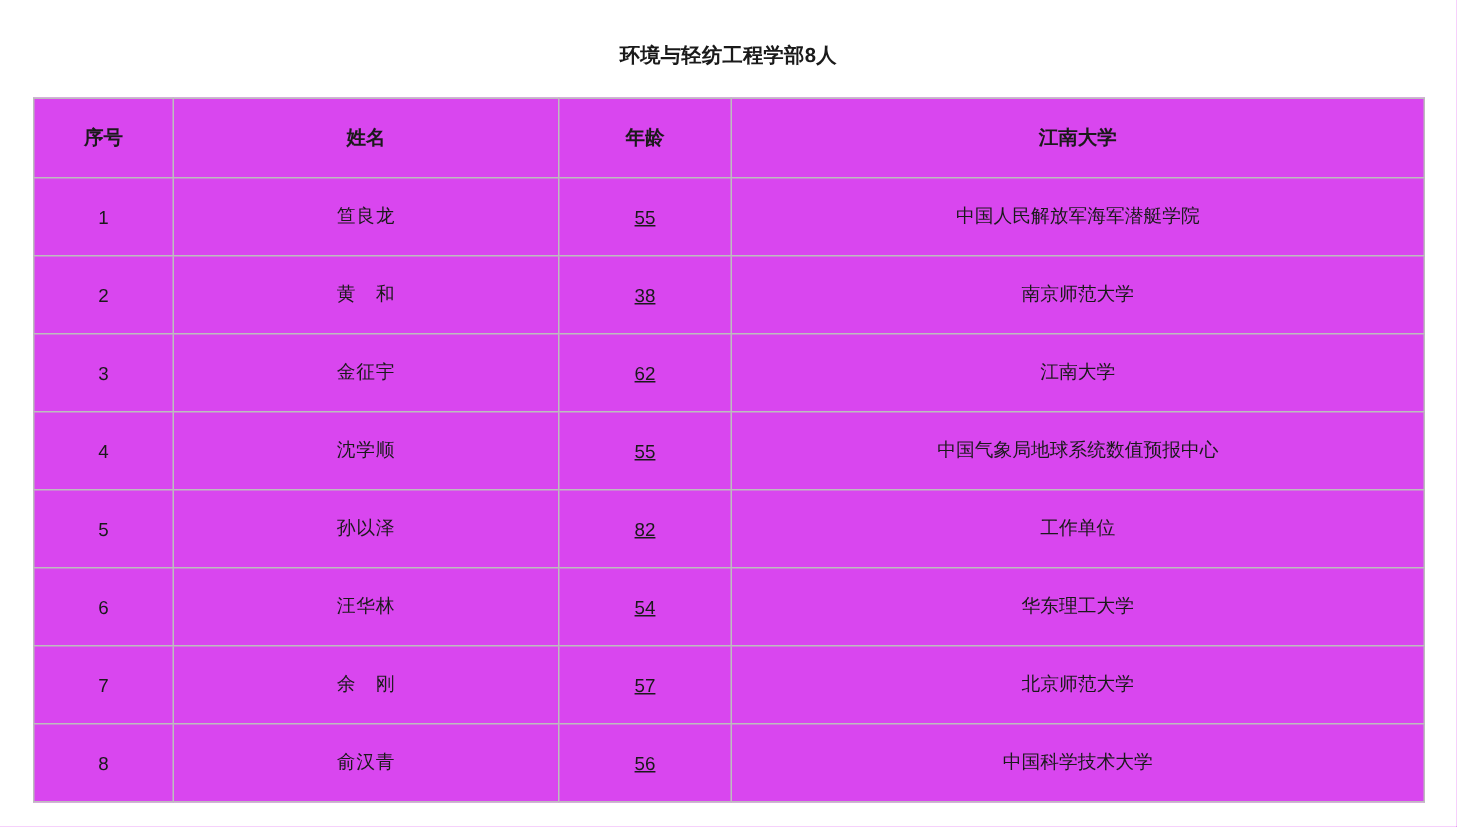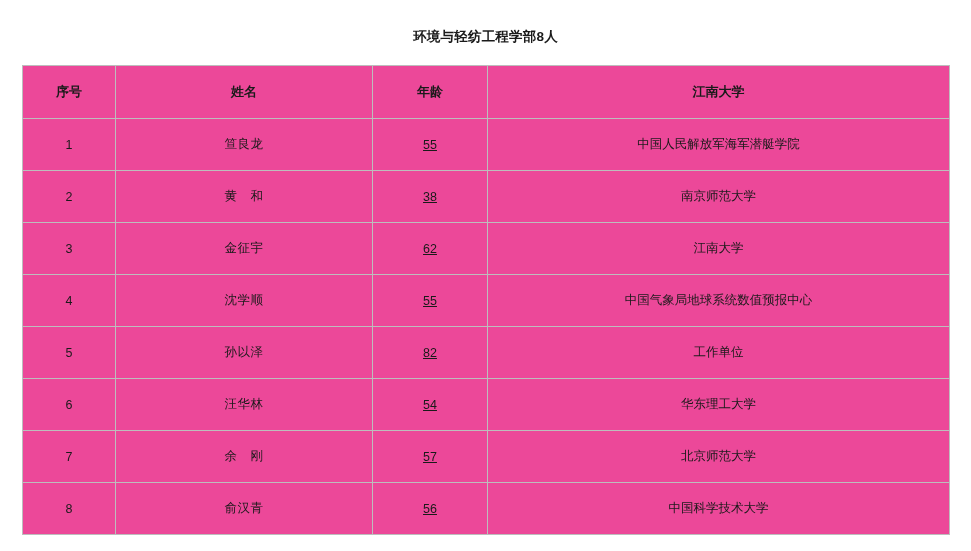--- a/index.html
+++ b/index.html
@@ -28,21 +28,21 @@
     padding-top: 28px;
     letter-spacing: 0.2px;
   }
   .table-wrap {
     margin: 19px 22px 0 22px;
   }
   table.roster {
     width: 927px;
     border-collapse: collapse;
     table-layout: fixed;
-    background: #ec4899;
+    background: #d946ef;
   }
   table.roster th,
   table.roster td {
     border: 1px solid #bdbdbd;
     text-align: center;
     vertical-align: middle;
     font-size: 12.5px;
     font-weight: normal;
     color: #1a1a1a;
     padding: 0;

